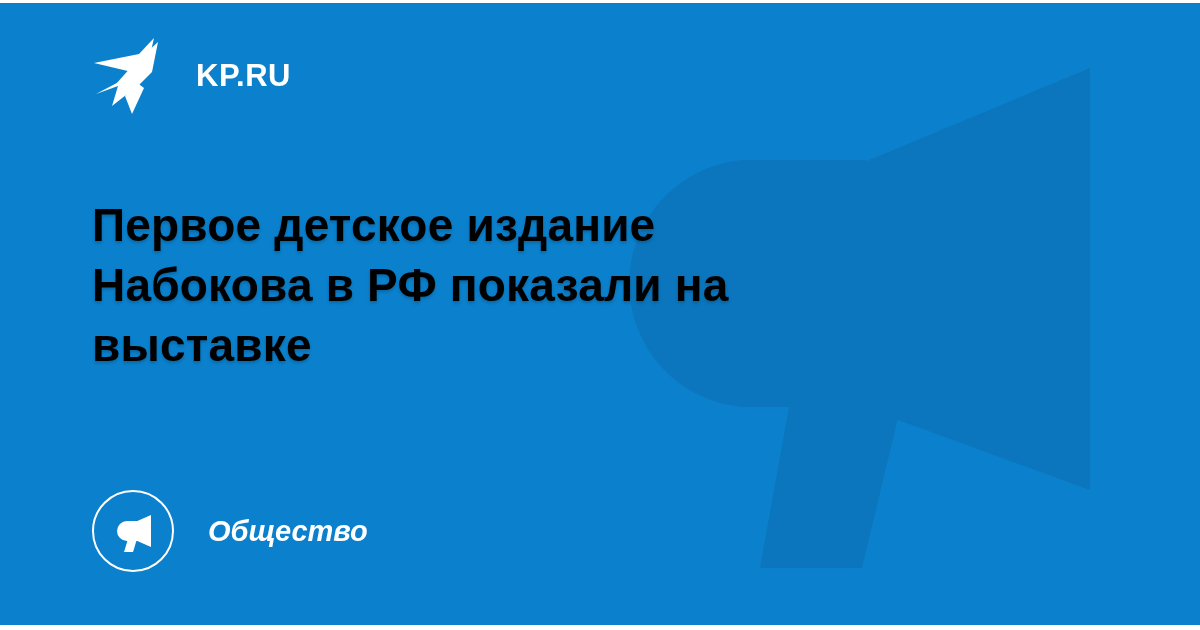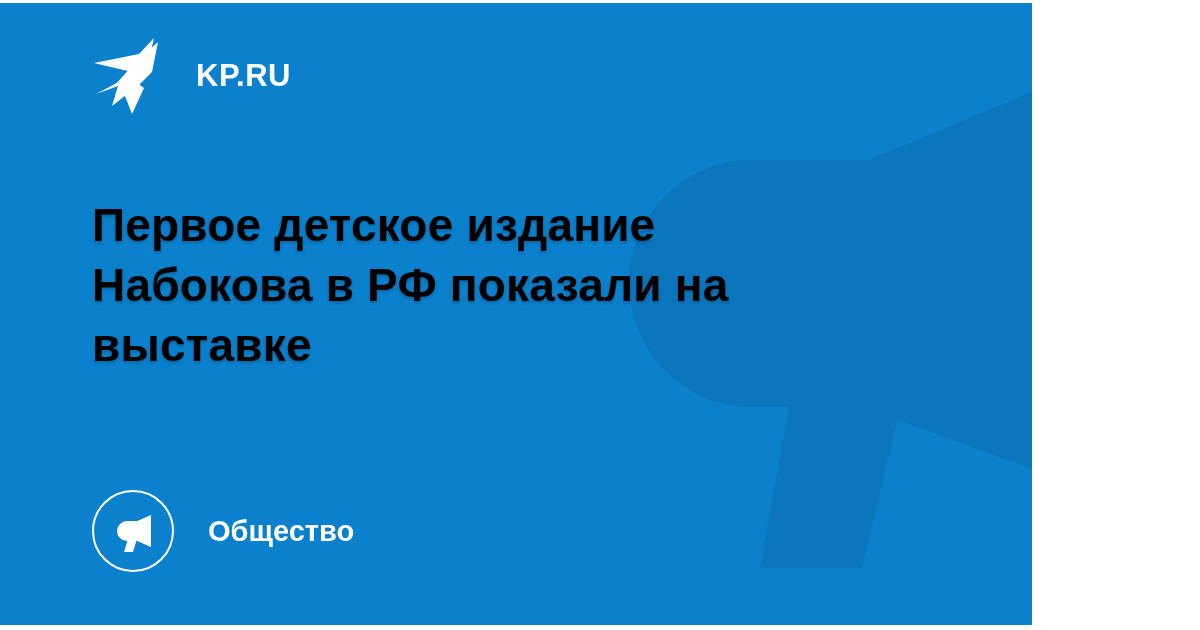--- a/index.html
+++ b/index.html
@@ -22,21 +22,21 @@
     height: 630px;
     background: #ffffff;
     overflow: hidden;
   }
 
   
   .plate {
     position: absolute;
     left: 0;
     top: 3px;
-    width: 1032px;
+    width: 1200px;
     height: 622px;
     background: #0b80cc;
     overflow: hidden;
   }
 
   
   .watermark {
     position: absolute;
     left: 0;
     top: 0;
@@ -86,20 +86,21 @@
   }
 
   
   .category {
     position: absolute;
     left: 92px;
     top: 486px;
     display: flex;
     align-items: center;
     height: 84px;
+    font-style: italic;
   }
   .category-circle {
     position: relative;
     width: 82px;
     height: 82px;
     border: 2px solid #ffffff;
     border-radius: 50%;
     box-sizing: border-box;
     flex: 0 0 auto;
     display: flex;

